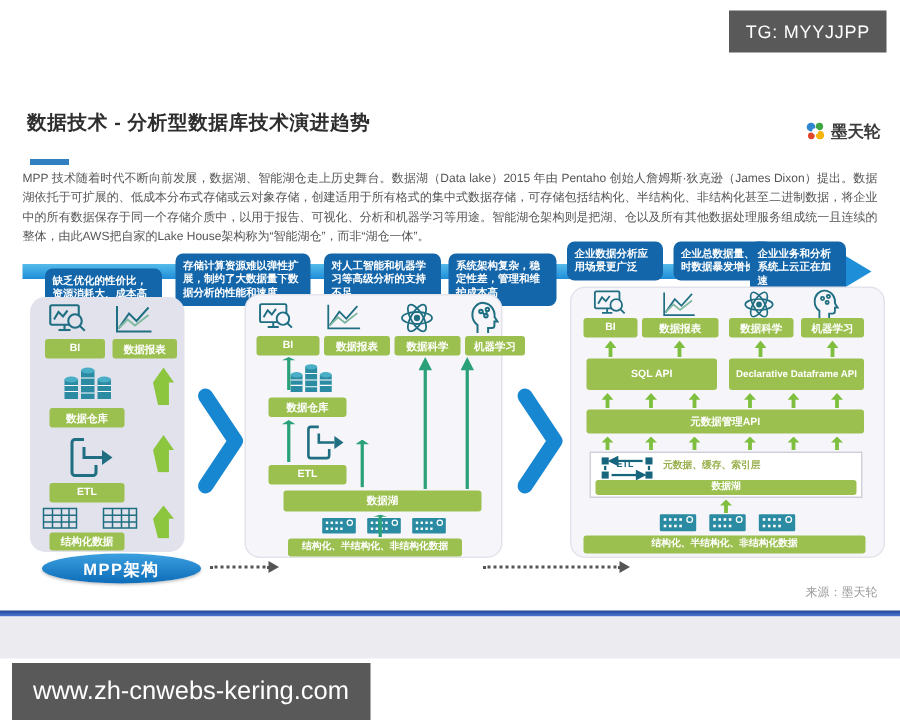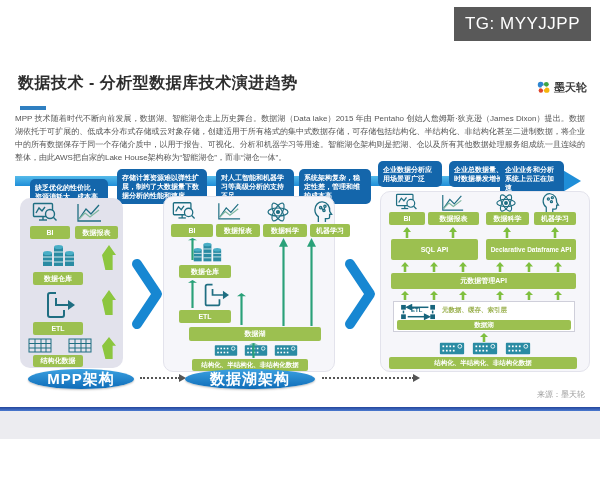--- a/index.html
+++ b/index.html
@@ -1,24 +1,24 @@
 <!DOCTYPE html>
 <html><head>
 <meta charset="utf-8">
 <style>
   html,body{margin:0;padding:0;background:#fff;}
   .slide{position:relative;width:600px;height:480px;background:#ffffff;overflow:hidden;
          font-family:"Liberation Sans","DejaVu Sans",sans-serif;}
   
   .tg-box{position:absolute;top:7px;right:9px;background:#595959;color:#fff;
-          font-size:17px;padding:7px 11px;letter-spacing:.5px;}
+          font-size:12px;padding:7px 11px;letter-spacing:.5px;}
   .url-box{position:absolute;top:442px;left:8px;background:#595959;color:#fff;
            font-size:17px;padding:9px 14px;}
   
-  .title{position:absolute;left:18px;top:73px;font-size:16px;font-weight:bold;color:#2e2e2e;letter-spacing:.5px;}
+  .title{position:absolute;left:18px;top:73px;font-size:13px;font-weight:bold;color:#2e2e2e;letter-spacing:.5px;}
   .logo{position:absolute;right:13px;top:80px;display:flex;align-items:center;gap:3px;
         font-size:11px;font-weight:bold;color:#3c3c3c;}
   .accent{position:absolute;left:20px;top:106px;width:26px;height:4px;background:#2f7fc1;}
   .intro{position:absolute;left:15px;top:112px;width:570px;font-size:8px;line-height:13px;
          color:#555;text-align:justify;}
   
   .banner{position:absolute;left:15px;top:176px;width:546px;height:10px;
           background:linear-gradient(180deg,#55bbea,#1f8ed8);}
   .banner-head{position:absolute;left:561px;top:169px;width:0;height:0;
           border-left:20px solid #1f8ed8;border-top:12px solid transparent;border-bottom:12px solid transparent;}
@@ -33,21 +33,21 @@
   .f7{font-size:7px;} .f65{font-size:6.5px;line-height:7.5px;}
   .blockarrow{position:absolute;background:#8cc63f;
         clip-path:polygon(50% 0,100% 40%,76% 40%,76% 100%,24% 100%,0 40%,0 40%);}
   .ga{position:absolute;background:#7fbf3f;
         clip-path:polygon(50% 0,100% 45%,66% 45%,66% 100%,34% 100%,34% 45%,0 45%);}
   .ta{position:absolute;background:#2aa179;
         clip-path:polygon(50% 0,100% 10%,62% 10%,62% 100%,38% 100%,38% 10%,0 10%);}
   .whitebox{position:absolute;background:#fff;border:1px solid #cfcfda;box-sizing:border-box;}
   
   .ellipse{position:absolute;height:20px;border-radius:50%;color:#fff;font-weight:bold;
-           font-size:15px;letter-spacing:1px;display:flex;align-items:center;justify-content:center;
+           font-size:11px;letter-spacing:1px;display:flex;align-items:center;justify-content:center;
            background:linear-gradient(180deg,#3ba0e0,#0e6cb8);box-shadow:0 1px 2px rgba(0,0,0,.25);}
   .dotarrow{position:absolute;height:0;border-top:2px dotted #555;}
   .dotarrow::after{content:"";position:absolute;right:-6px;top:-5px;width:0;height:0;
            border-left:7px solid #555;border-top:4px solid transparent;border-bottom:4px solid transparent;}
   .chevron{position:absolute;}
   
   .motto{position:absolute;left:15px;top:391px;font-size:7.5px;color:#9a9a9a;letter-spacing:1px;}
   .source{position:absolute;right:15px;top:389px;font-size:8px;color:#9a9a9a;}
   .blueline{position:absolute;left:0;top:407px;width:600px;height:4px;
             background:linear-gradient(180deg,#24459b,#4a7ad0);}
@@ -428,20 +428,20 @@
     </svg>
   </span>
   <span class="chevron" style="left:341px;top:254px;">
     <svg width="38" height="80" viewBox="0 0 38 80" fill="none">
       <polyline points="9,10 29,40 9,70" stroke="#1787d2" stroke-width="10" stroke-linecap="round" stroke-linejoin="round"></polyline>
     </svg>
   </span>
 
   <div class="ellipse" style="left:28px;top:369px;width:106px;">MPP架构</div>
   <div class="dotarrow" style="left:140px;top:377px;width:40px;"></div>
-  <div class="ellipse" style="left:185px;top:369px;width:130px;">数据湖架构</div>
   <div class="dotarrow" style="left:322px;top:377px;width:92px;"></div>
 
   <div class="source">来源：墨天轮</div>
   <div class="blueline"></div>
   <div class="grayband"></div>
 
+  <div class="url-box">www.zh-cnwebs-kering.com</div>
 </div>
 
 </body></html>

